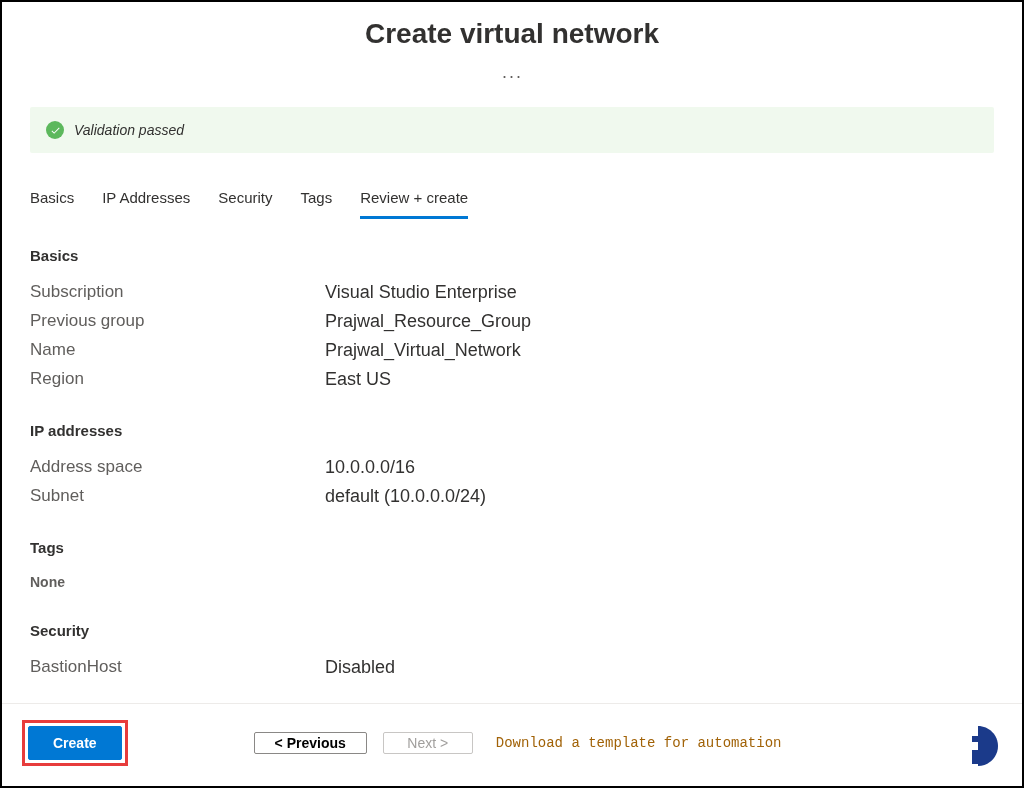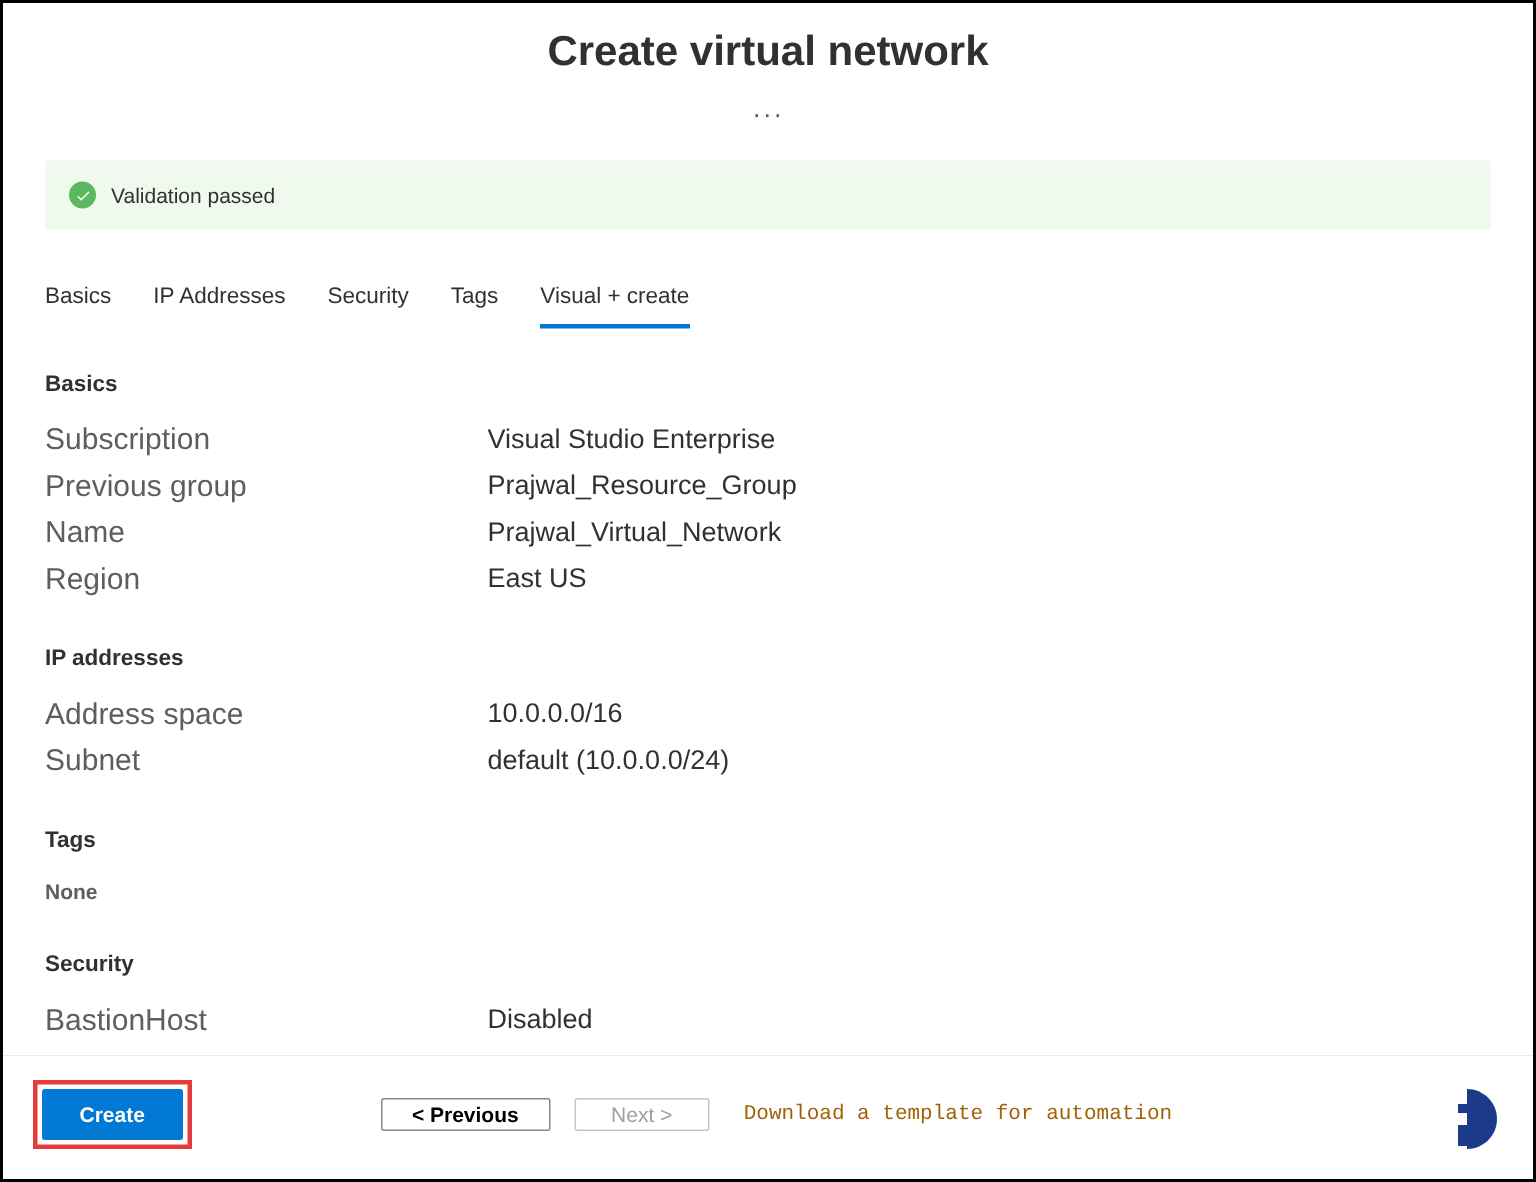--- a/index.html
+++ b/index.html
@@ -34,20 +34,21 @@
       letter-spacing: 1px;
     }
     .validation-banner {
       margin: 12px 28px 0 28px;
       background: #f0f9ee;
       padding: 14px 16px;
       display: flex;
       align-items: center;
       gap: 10px;
       border-radius: 2px;
+      font-style: italic;
     }
     .check-circle {
       width: 18px;
       height: 18px;
       border-radius: 50%;
       background: #5cb85c;
       display: flex;
       align-items: center;
       justify-content: center;
     }
@@ -90,21 +91,21 @@
       font-weight: 600;
       color: #323130;
       margin-bottom: 18px;
     }
     .row {
       display: flex;
       margin-bottom: 8px;
     }
     .row-label {
       width: 295px;
-      font-size: 20px;
+      font-size: 17px;
       color: #605e5c;
     }
     .row-value {
       font-size: 18px;
       color: #323130;
     }
     .none-text {
       font-size: 14px;
       color: #605e5c;
       font-weight: bold;
@@ -185,21 +186,21 @@
       </svg>
   </span>
   <span class="validation-text">Validation passed</span>
 </div>
 
 <div class="tabs">
   <div class="tab">Basics</div>
   <div class="tab">IP Addresses</div>
   <div class="tab">Security</div>
   <div class="tab">Tags</div>
-  <div class="tab active">Visual + create</div>
+  <div class="tab active">Review + create</div>
 </div>
 
 <div class="content">
   <div class="section">
     <div class="section-title">Basics</div>
     <div class="row">
       <div class="row-label">Subscription</div>
       <div class="row-value">Visual Studio Enterprise</div>
     </div>
     <div class="row">

